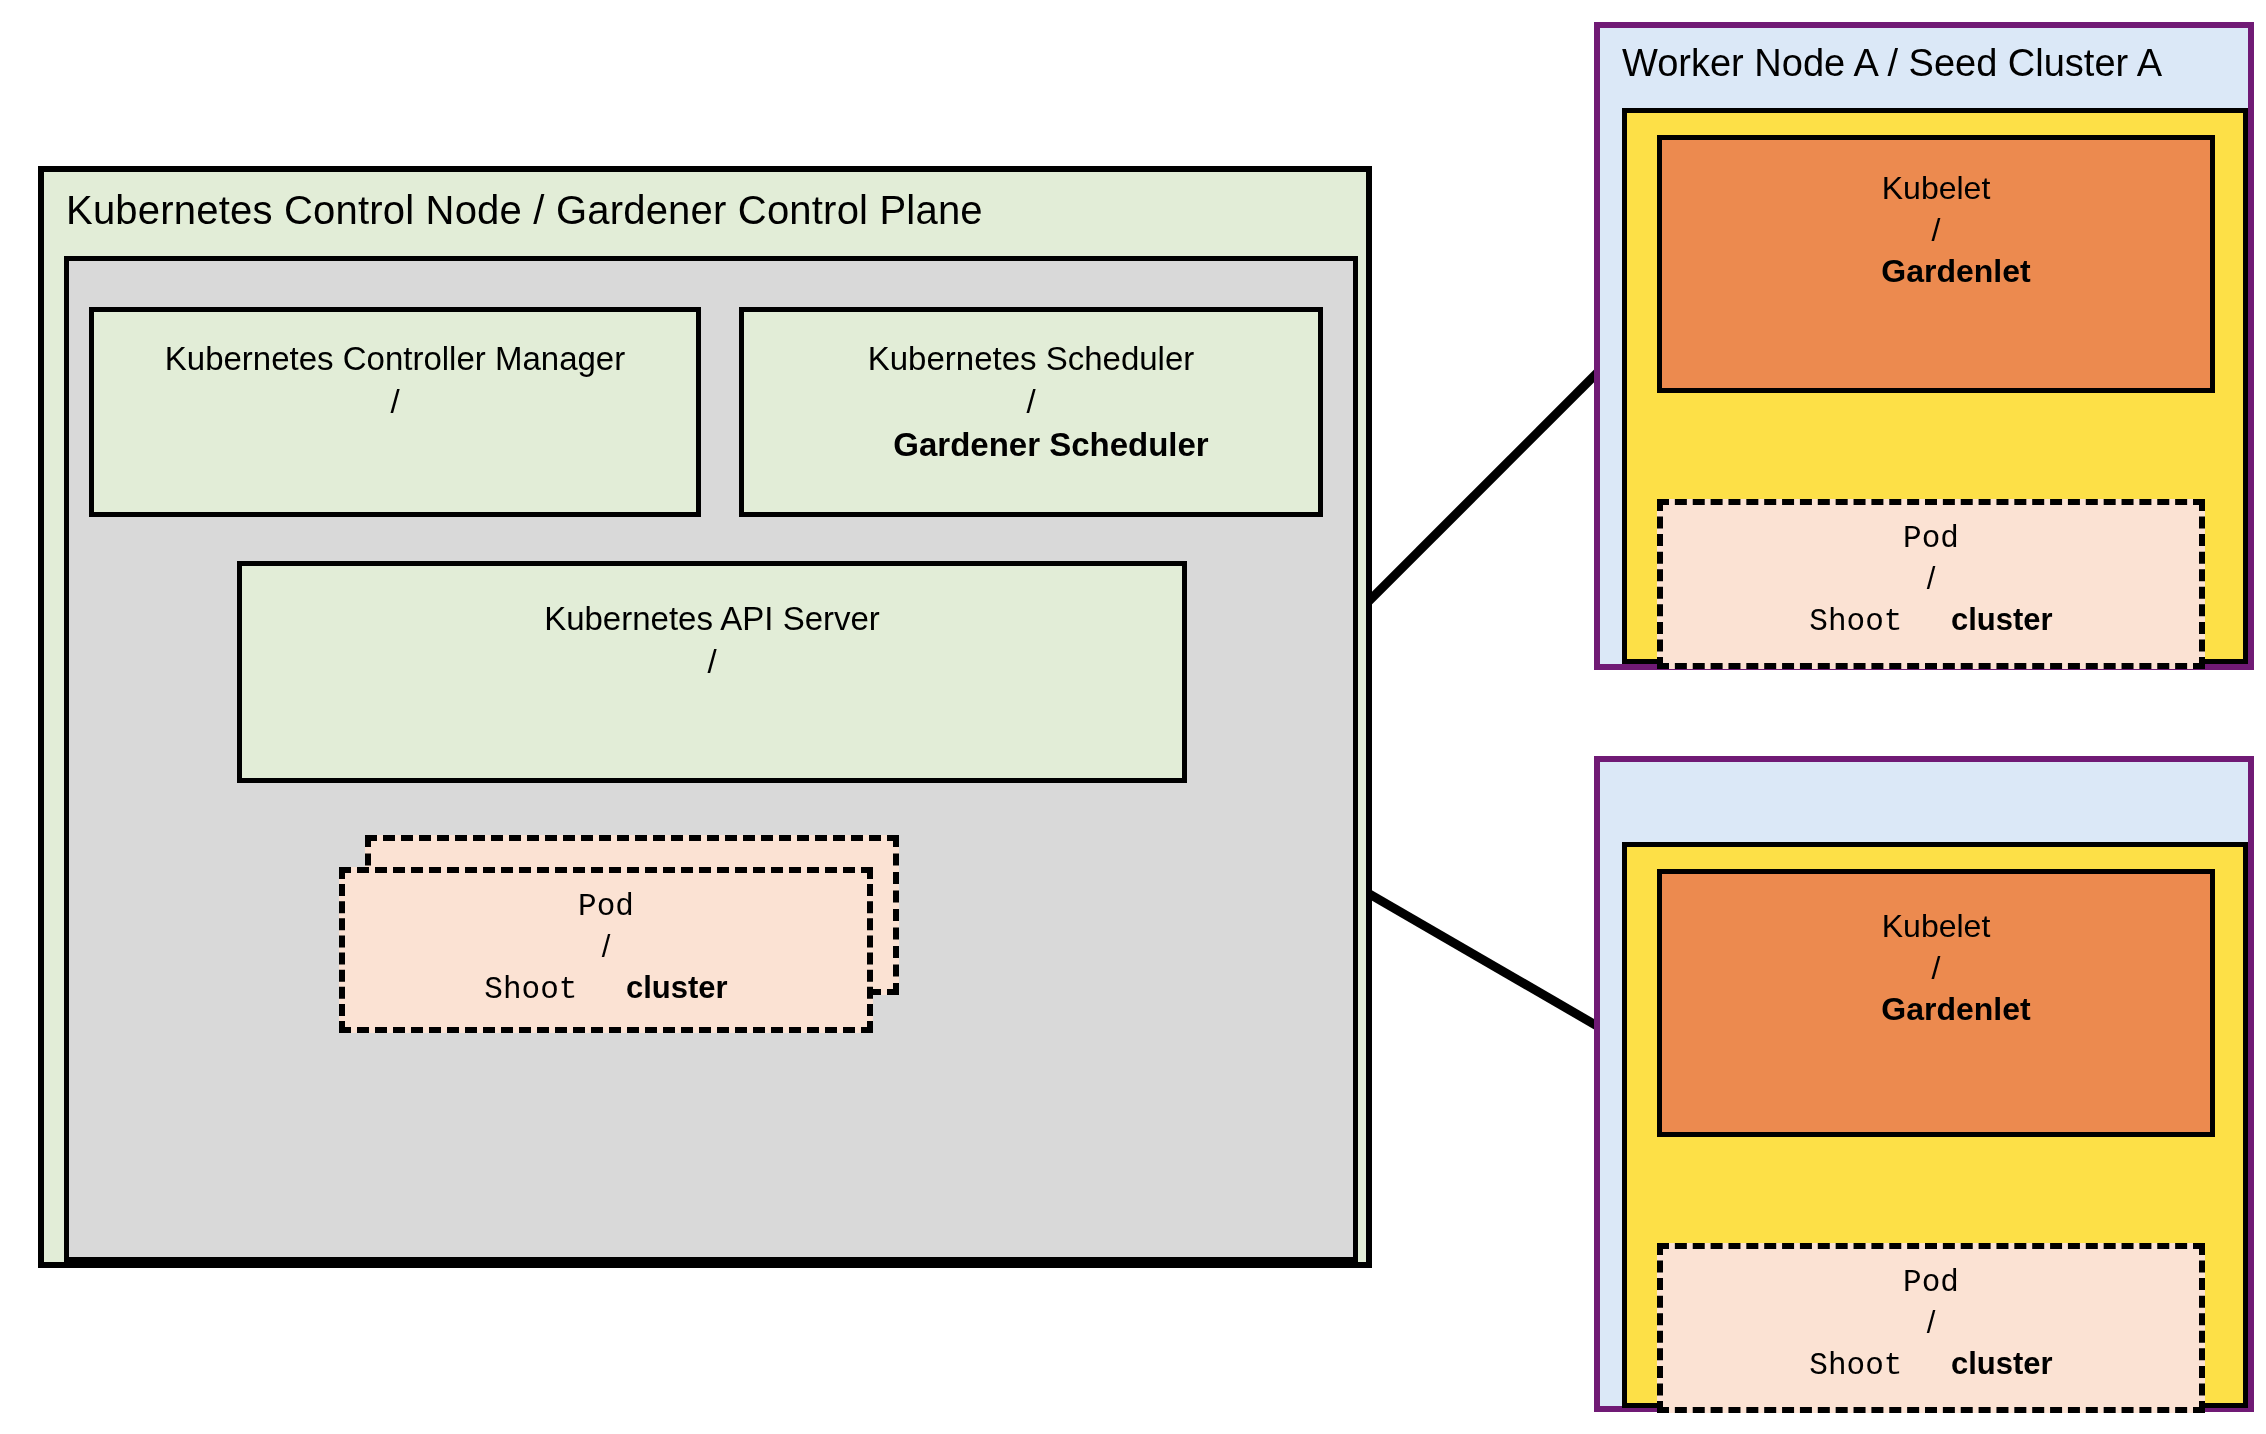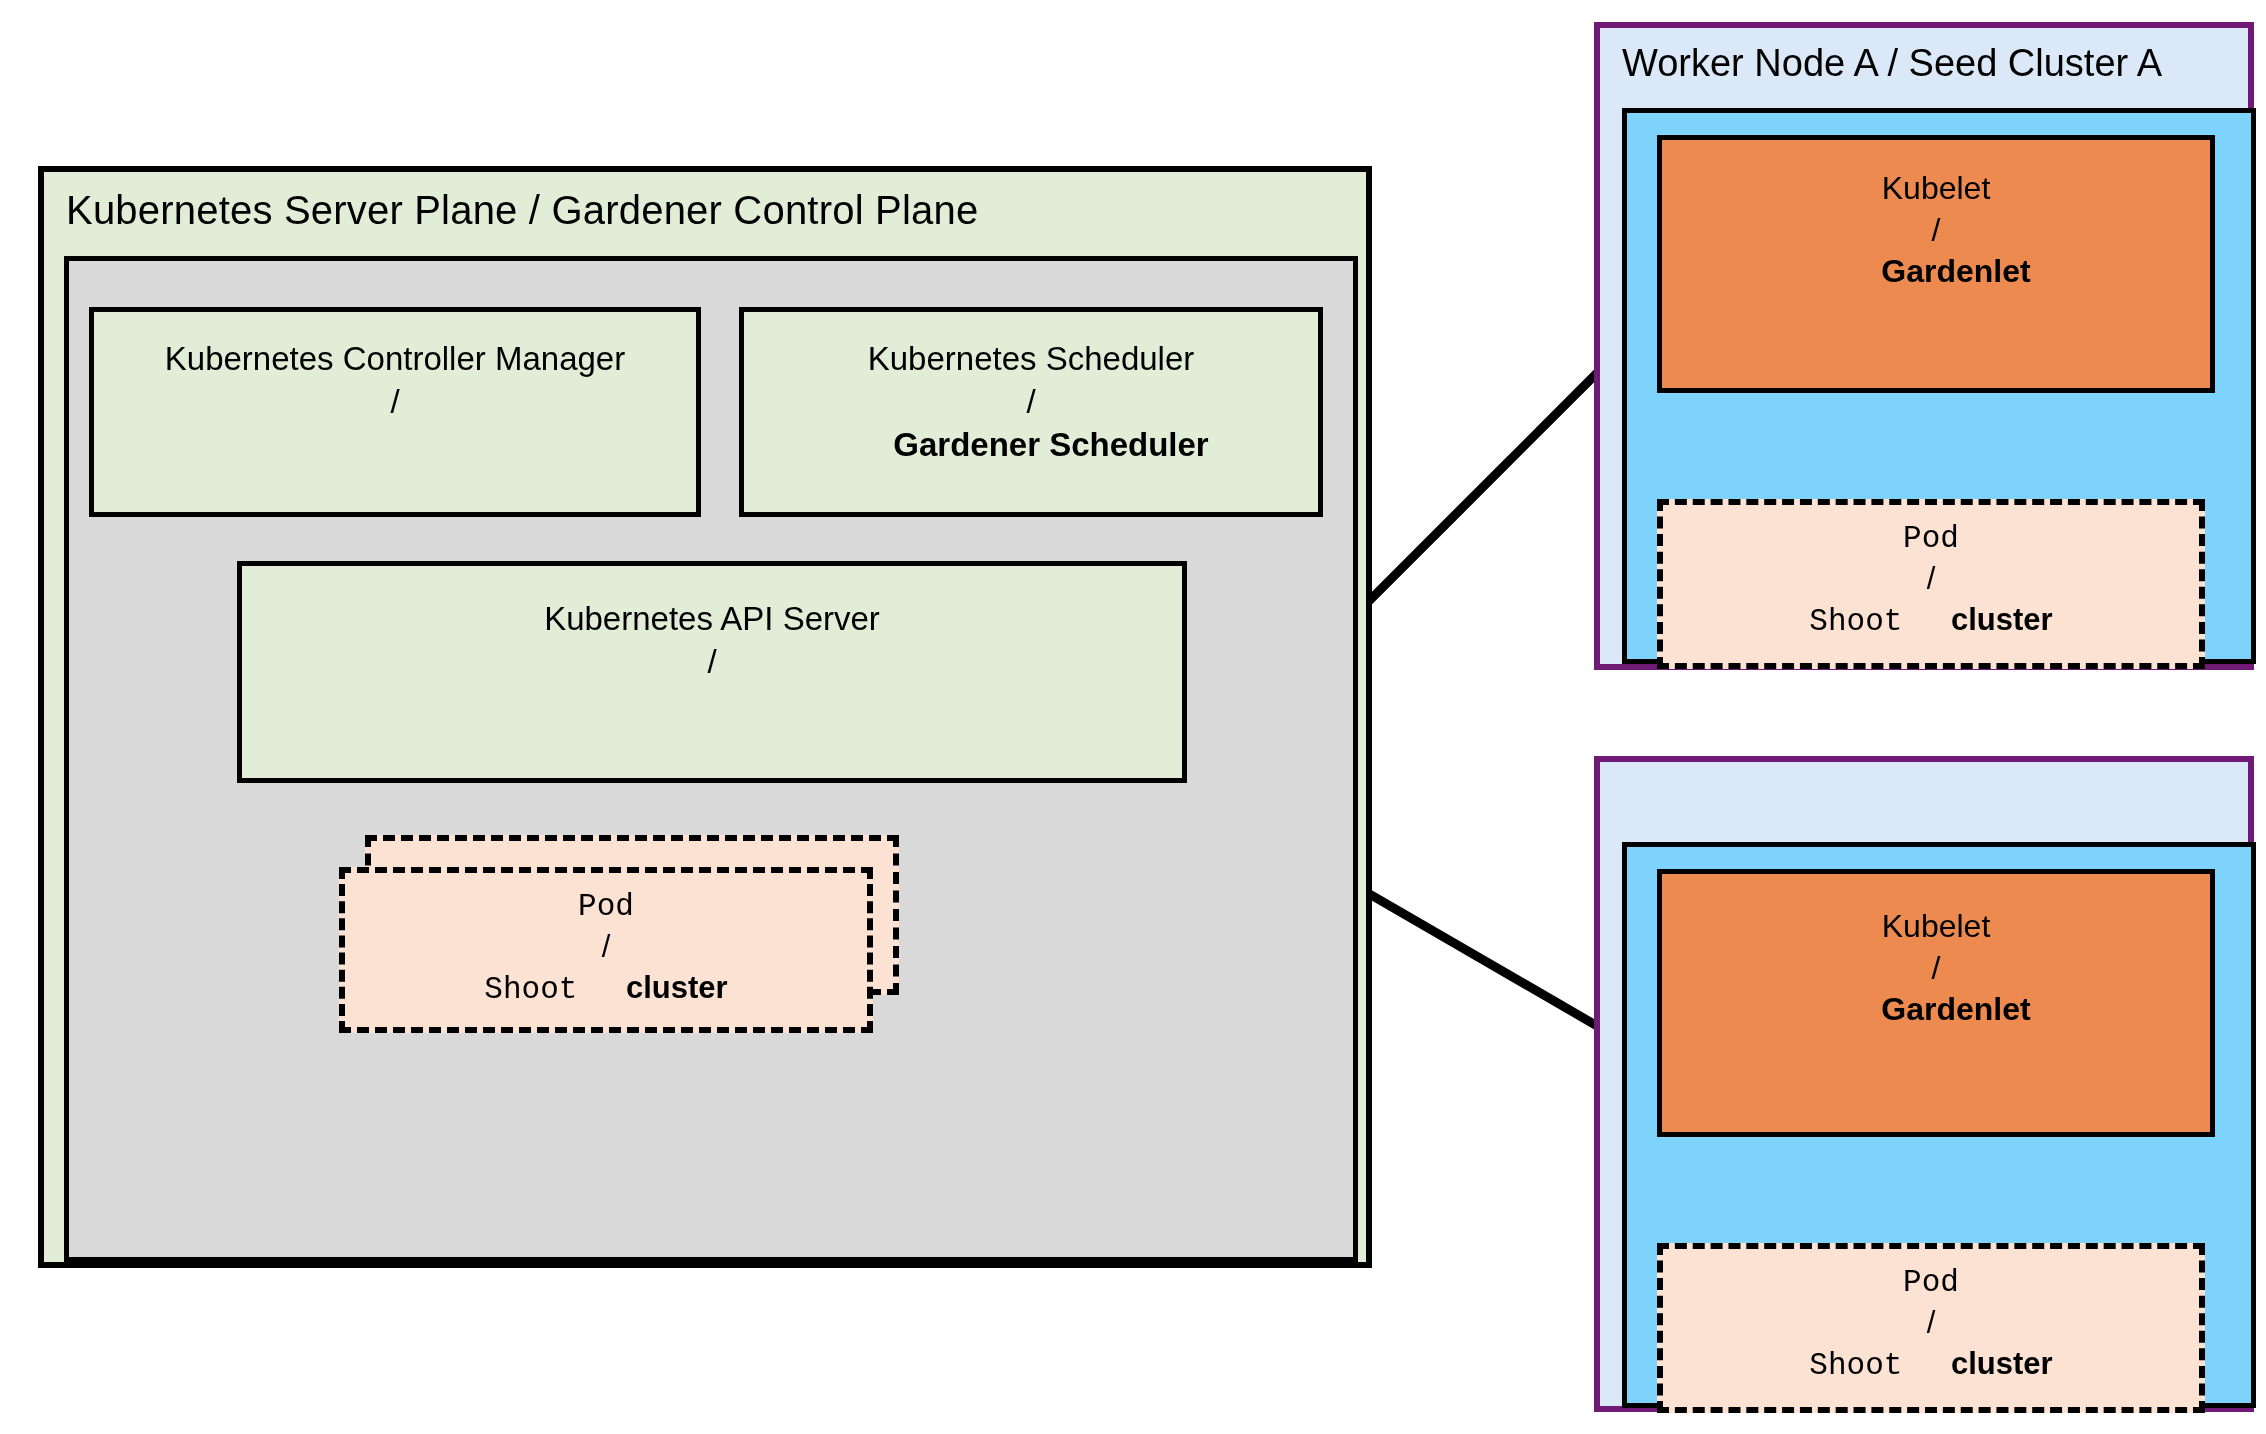--- a/index.html
+++ b/index.html
@@ -36,21 +36,21 @@
   #pod-back{left:26px;top:0px;width:534px;height:160px;}
   #pod-front{left:0px;top:32px;width:534px;height:166px;font-size:31px;text-align:center;padding-top:14px;}
 
   
   .worker{
     background:#dbe8f7;border:6px solid #701a75;
   }
   #worker-a{left:1594px;top:22px;width:660px;height:648px;}
   #worker-b{left:1594px;top:756px;width:660px;height:656px;}
   .worker-title{position:absolute;left:22px;top:14px;font-size:38px;white-space:nowrap;}
-  .worker-inner{background:#7dd3fc;border:5px solid #000;position:absolute;padding-left:8px;}
+  .worker-inner{background:#fde047;border:5px solid #000;position:absolute;}
   #wa-inner{left:22px;top:80px;width:616px;height:546px;}
   #wb-inner{left:22px;top:80px;width:616px;height:556px;}
 
   .orangebox{background:#ec8a4f;border:5px solid #000;text-align:center;font-size:32px;}
   #wa-kubelet{position:absolute;left:30px;top:22px;width:548px;height:220px;padding-top:28px;}
   #wb-kubelet{position:absolute;left:30px;top:22px;width:548px;height:226px;padding-top:32px;}
 
   #wa-pod{position:absolute;left:30px;top:386px;width:548px;height:170px;font-size:31px;text-align:center;padding-top:14px;}
   #wb-pod{position:absolute;left:30px;top:396px;width:548px;height:170px;font-size:31px;text-align:center;padding-top:14px;}
 
@@ -79,21 +79,21 @@
 
   <line x1="1630" y1="1045" x2="1190" y2="790" stroke="#000" stroke-width="9" marker-end="url(#ah)"></line>
 
   <line x1="1938" y1="388" x2="1938" y2="478" stroke="#000" stroke-width="8" stroke-dasharray="5 14" stroke-linecap="round" marker-end="url(#ahd)"></line>
 
   <line x1="1938" y1="1100" x2="1938" y2="1192" stroke="#000" stroke-width="8" stroke-dasharray="5 14" stroke-linecap="round" marker-end="url(#ahd)"></line>
 </svg>
 
 <div class="abs" id="control-plane">
 
-  <div id="control-plane-title">Kubernetes Server Plane / Gardener Control Plane</div>
+  <div id="control-plane-title">Kubernetes Control Node / Gardener Control Plane</div>
 
   <div class="abs" id="cp-inner-wrap" style="background:#d9d9d9;border:5px solid #000;">
 
     <div class="abs greenbox box-pad line" id="kcm-box">
       <div>Kubernetes Controller Manager</div>
       <div>/</div>
     </div>
 
     <div class="abs greenbox box-pad line" id="ksched-box">
       <div><span>Kubernetes Scheduler</span></div>

